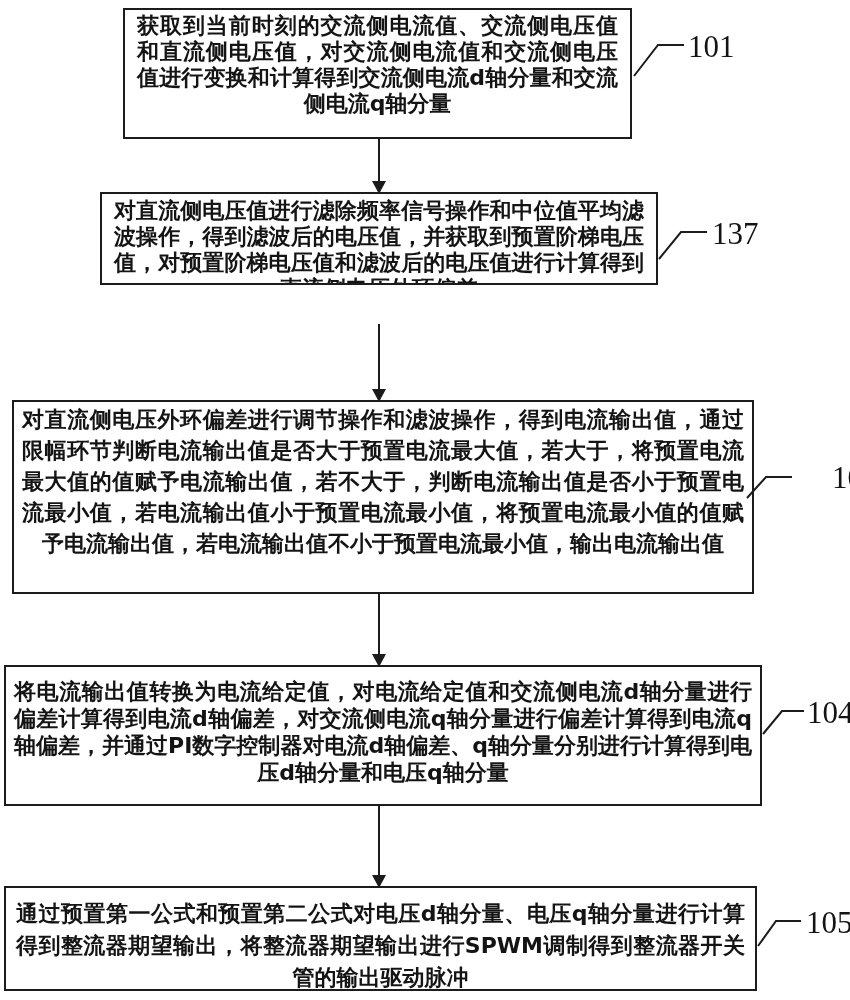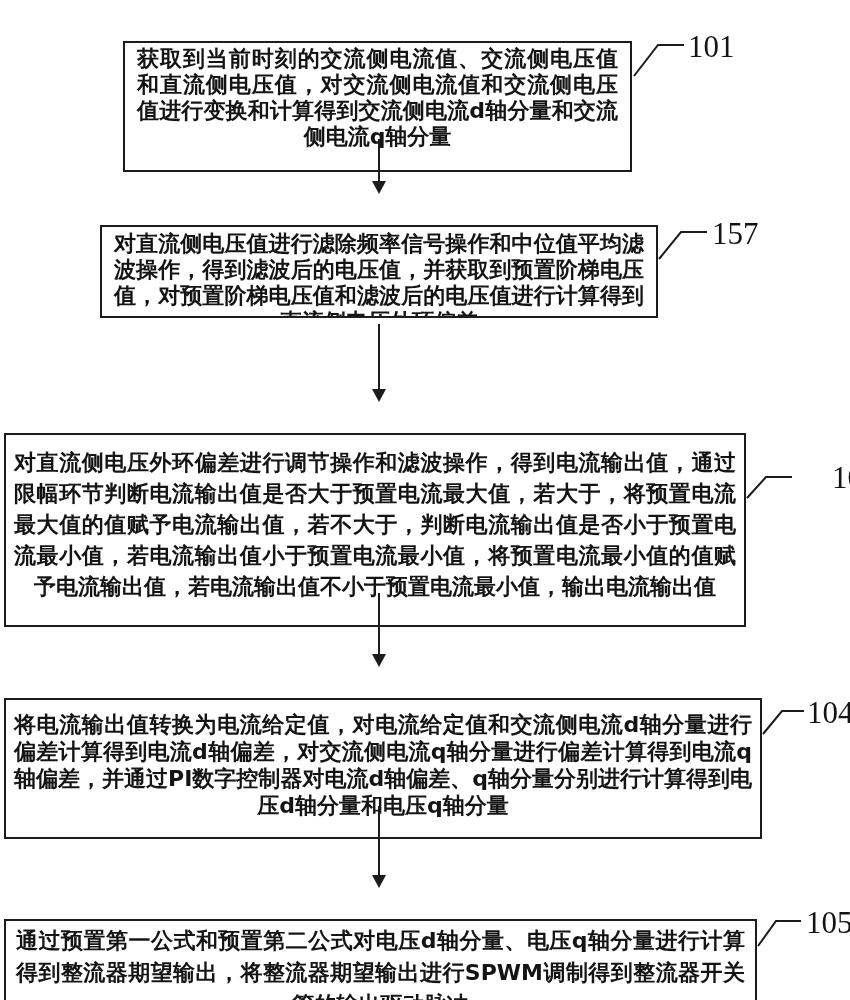--- a/index.html
+++ b/index.html
@@ -20,27 +20,26 @@
     box-sizing: border-box;
     border: 2px solid #1c1c1c;
     background: #ffffff;
     color: #141414;
     font-weight: bold;
     text-align: justify;
     text-align-last: center;
     text-justify: inter-character;
     line-break: anywhere;
     overflow: hidden;
-    margin-top: 33px;
   }
   .box-101 { left:123px; top:8px;   width:509px; height:131px; font-size:22px; line-height:26px; padding:3px 12px; }
   .box-102 { left:100px; top:192px; width:558px; height:93px; font-size:22px; line-height:26px; padding:4px 12px; }
-  .box-103 { left:4px;   top:400px; width:742px; height:194px; font-size:22px; line-height:31px; padding:12px 8px; }
+  .box-103 { left:12px;   top:400px; width:742px; height:194px; font-size:22px; line-height:31px; padding:2px 8px; }
   .box-104 { left:4px;   top:665px; width:758px; height:141px; font-size:22px; line-height:27px; padding:11px 8px; }
-  .box-105 { left:4px;   top:886px; width:753px; height:105px; font-size:22px; line-height:32px; padding:4px 10px; }
+  .box-105 { left:4px;   top:886px; width:753px; height:105px; font-size:22px; line-height:32px; padding:10px 10px; }
 
   .arrow {
     position: absolute;
     width: 16px;
     left: 371px;
   }
   .arrow .arrow-line {
     position: absolute;
     left: 7px;
     top: 0;
@@ -137,18 +136,18 @@
 
   <svg class="leader-overlay" viewBox="0 0 850 1000" xmlns="http://www.w3.org/2000/svg">
     <polyline points="634,76 658,45 684,45"></polyline>
     <polyline points="659,259 681,232 707,232"></polyline>
     <polyline points="747,498 766,477 792,477"></polyline>
     <polyline points="763,734 782,711 804,711"></polyline>
     <polyline points="758,946 776,921 801,921"></polyline>
   </svg>
 
   <div class="step-ref ref-101">101</div>
-  <div class="step-ref ref-102">157</div>
+  <div class="step-ref ref-102">137</div>
   <div class="step-ref ref-103">103</div>
   <div class="step-ref ref-104">104</div>
   <div class="step-ref ref-105">105</div>
 
 </div>
 
 </body></html>

